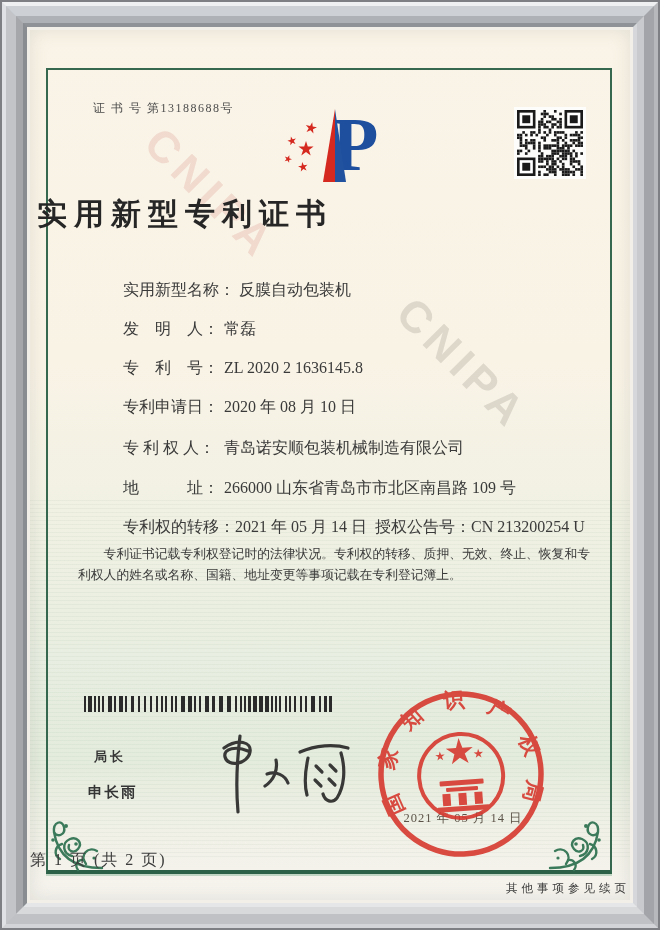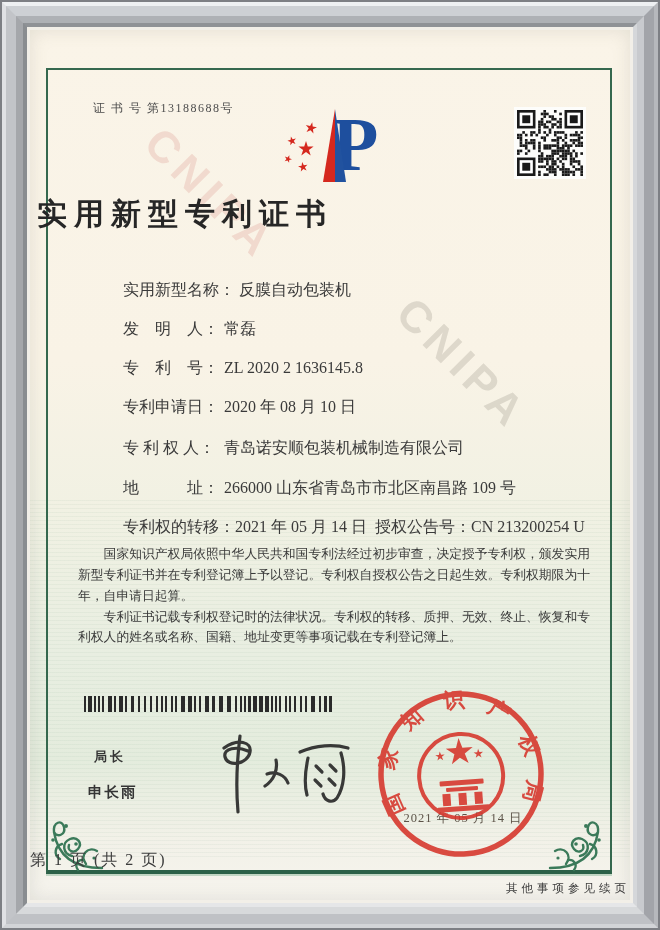--- a/index.html
+++ b/index.html
@@ -419,21 +419,20 @@
         <div class="field-row" style="top:448px">
           <span class="field-label">地　　　址：</span>
           <span>266000 山东省青岛市市北区南昌路 109 号</span>
         </div>
         <div class="field-row" style="top:487px">
           <span>专利权的转移：</span><span>2021 年 05 月 14 日</span>
           <span class="grant-2"><span>授权公告号：</span><span>CN 213200254 U</span></span>
         </div>
 
         <div class="paras">
-          <p>国家知识产权局依照中华人民共和国专利法经过初步审查，决定授予专利权，颁发实用新型专利证书并在专利登记簿上予以登记。专利权自授权公告之日起生效。专利权期限为十年，自申请日起算。</p>
           <p>专利证书记载专利权登记时的法律状况。专利权的转移、质押、无效、终止、恢复和专利权人的姓名或名称、国籍、地址变更等事项记载在专利登记簿上。</p>
         </div>
 
         <svg class="barcode" id="barcode" viewBox="0 0 252 16" preserveAspectRatio="none">
                     <rect x="0" y="0" width="2" height="16" fill="#2a2a2a"></rect>
                     <rect x="4" y="0" width="4" height="16" fill="#2a2a2a"></rect>
                     <rect x="10" y="0" width="2" height="16" fill="#2a2a2a"></rect>
                     <rect x="14" y="0" width="2" height="16" fill="#2a2a2a"></rect>
                     <rect x="18" y="0" width="2" height="16" fill="#2a2a2a"></rect>
                     <rect x="24" y="0" width="4" height="16" fill="#2a2a2a"></rect>

